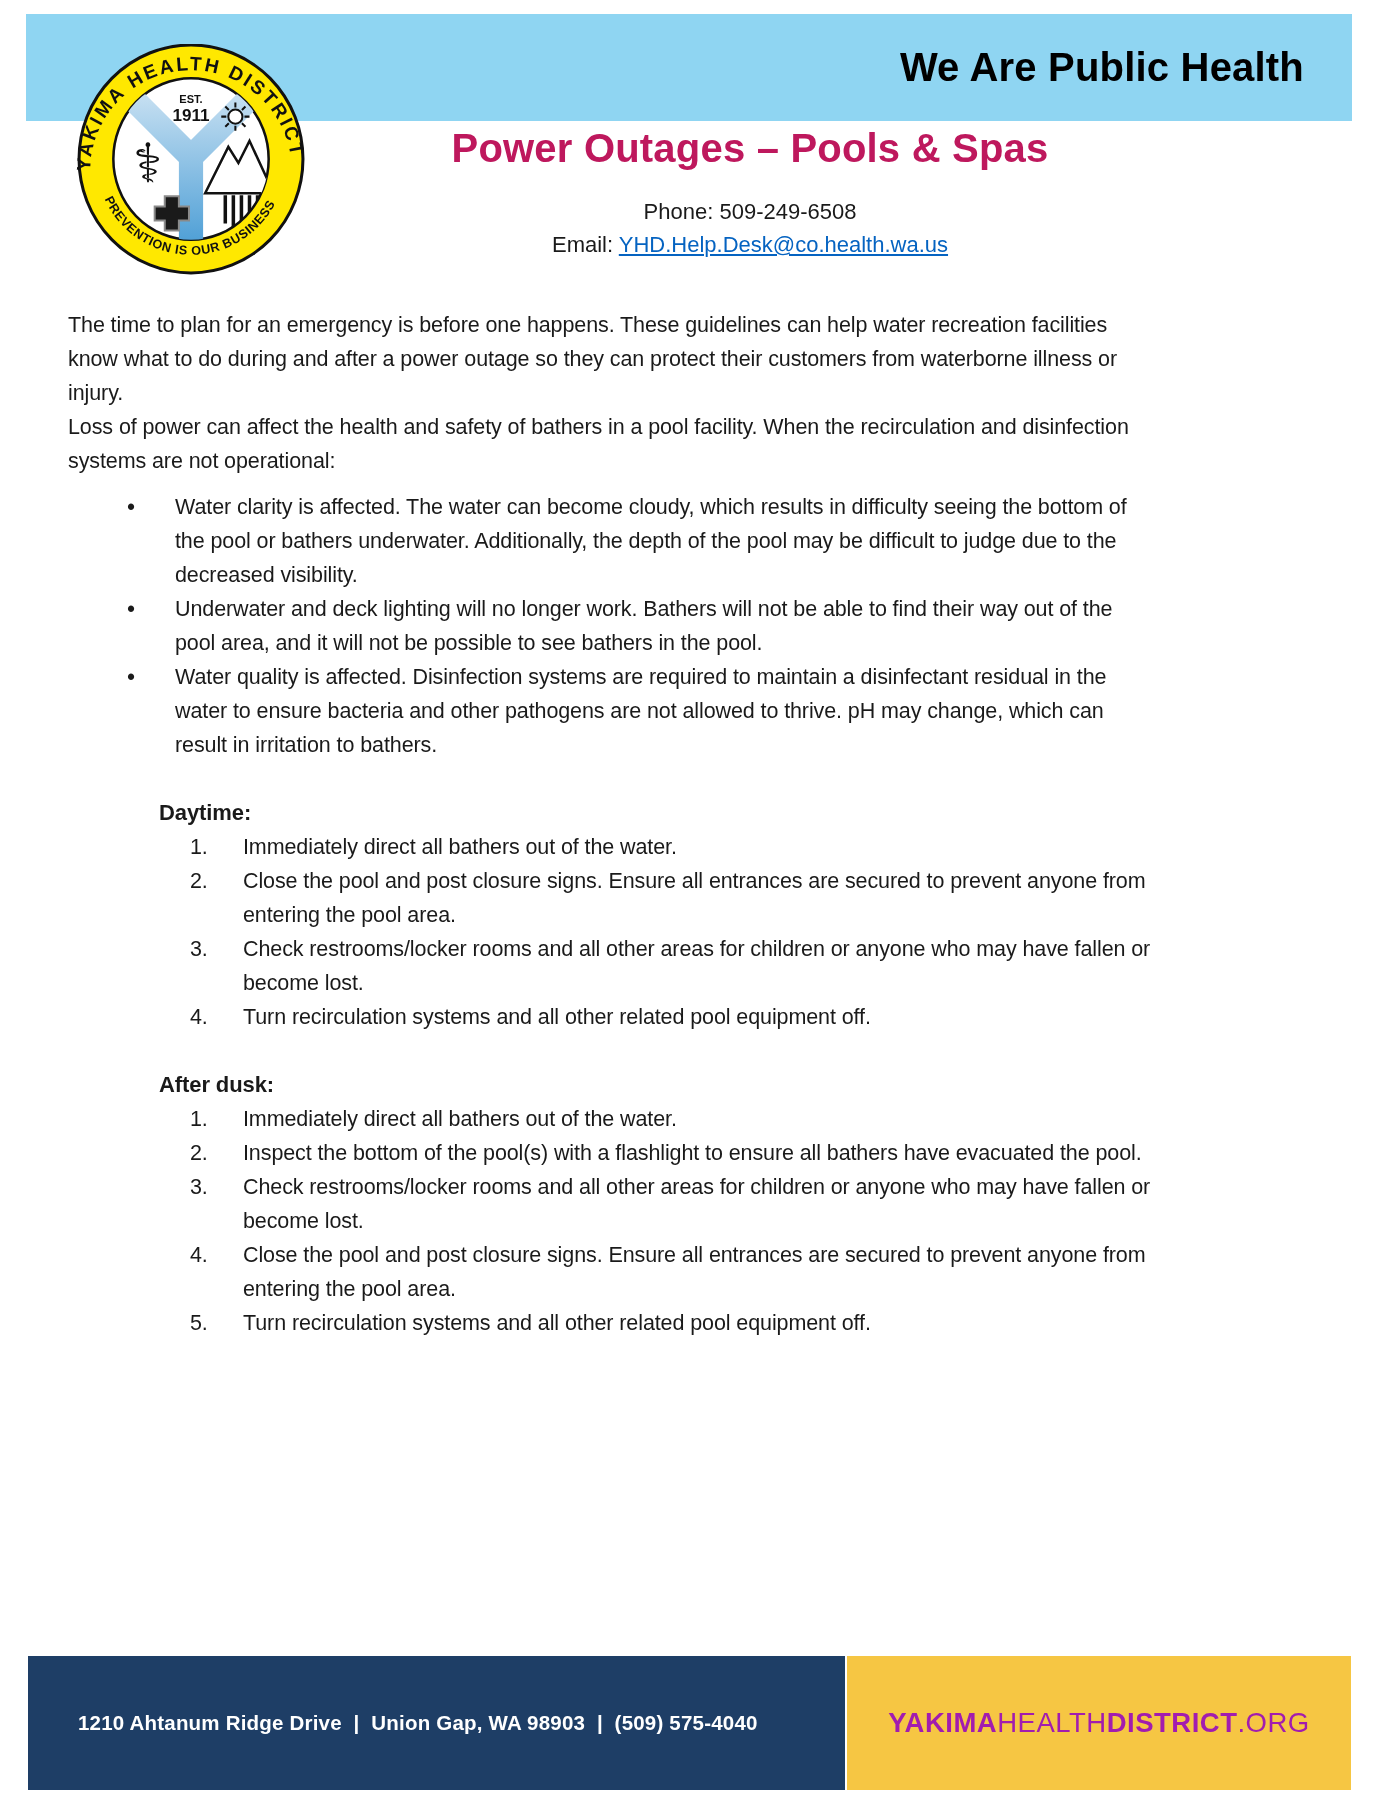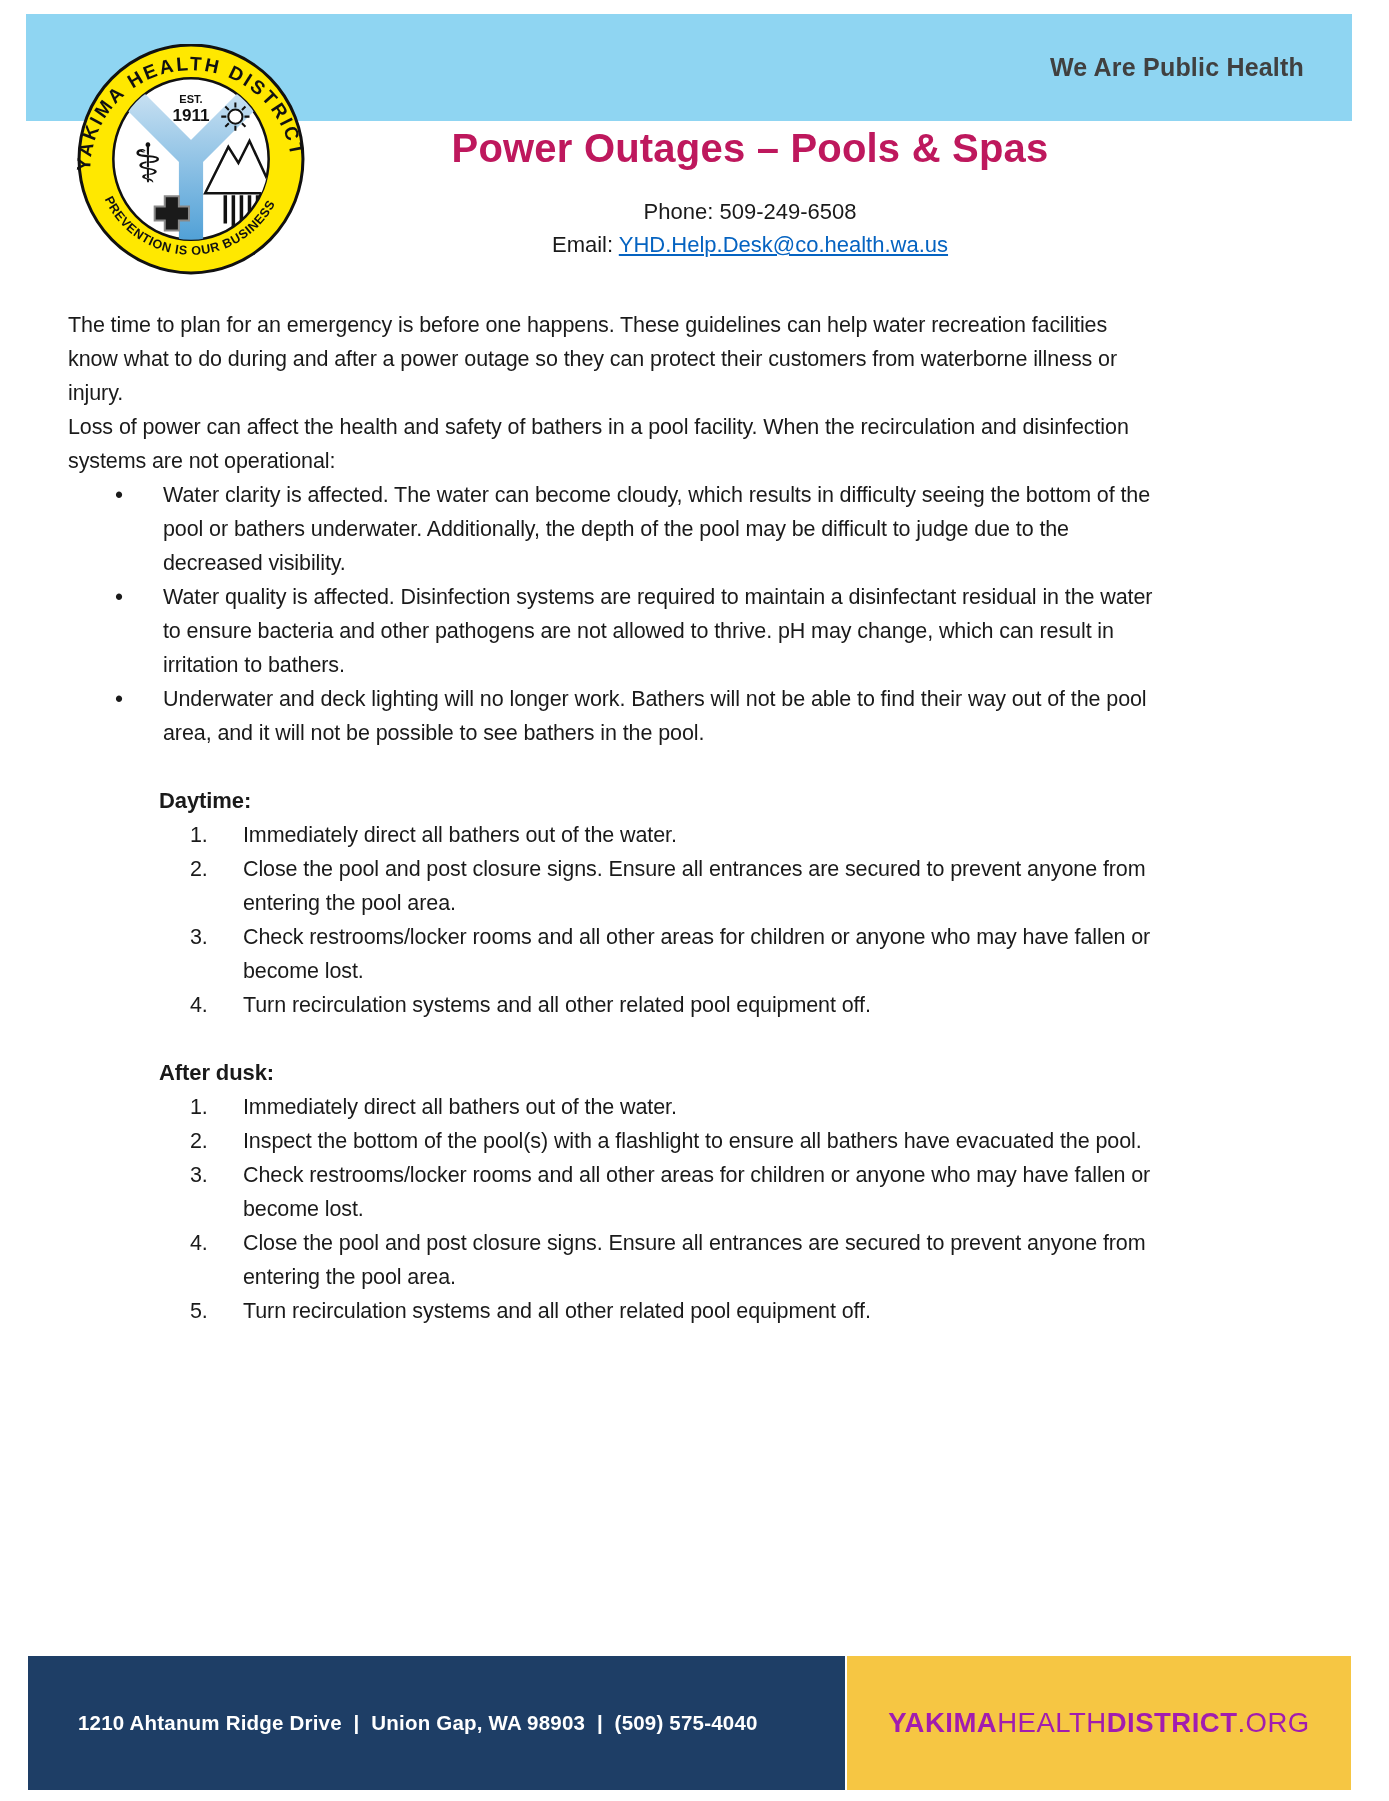--- a/index.html
+++ b/index.html
@@ -2,37 +2,37 @@
 <html><head>
 <meta charset="utf-8">
 <style>
   html,body{margin:0;padding:0;background:#ffffff;}
   .page{position:relative;width:1389px;height:1801px;background:#ffffff;overflow:hidden;
         font-family:"Liberation Sans",sans-serif;color:#1a1a1a;}
 
   
   .banner{position:absolute;top:14px;left:26px;width:1326px;height:107px;background:#8FD5F2;
           display:flex;align-items:center;justify-content:flex-end;padding-right:48px;box-sizing:border-box;}
-  .tagline{font-size:25px;font-weight:700;color:#404040;letter-spacing:.2px;}
+  .tagline{font-size:40px;font-weight:700;color:#000000;letter-spacing:.2px;}
 
   
   .logo{position:absolute;top:44px;left:74px;width:234px;height:232px;}
   .logo svg{width:100%;height:100%;display:block;}
 
   
   .header-text{position:absolute;top:126px;left:330px;width:840px;text-align:center;}
   .title{font-size:40px;font-weight:700;color:#be185d;margin:0 0 24px;letter-spacing:.2px;}
   .contact{font-size:22px;line-height:33px;color:#1a1a1a;}
   .email-link{color:#0563C1;text-decoration:underline;cursor:pointer;}
 
   
   .main{position:absolute;top:308px;left:68px;width:1085px;font-size:21.5px;line-height:34px;letter-spacing:-.1px;}
   .main p{margin:0;}
   .intro1{margin-bottom:26px;}
-  ul.bullets{list-style:none;margin:0;padding:0;}
+  ul.bullets{list-style:none;margin:12px;padding:0;}
   ul.bullets li{position:relative;padding-left:95px;}
   ul.bullets li::before{content:"\2022";position:absolute;left:47px;top:0;font-size:23px;}
   .responding{margin-top:58px;}
   .responding-heading{font-size:21.5px;font-weight:700;margin:0;line-height:34px;}
   .sub-heading{font-size:22px;font-weight:700;margin:34px 0 0 91px;line-height:34px;}
   ol.steps{list-style:none;counter-reset:step;margin:0;padding:0;}
   ol.steps li{counter-increment:step;position:relative;padding-left:175px;}
   ol.steps li::before{content:counter(step) ".";position:absolute;left:122px;top:0;}
 
   
@@ -104,22 +104,22 @@
       <a class="email-link" href="#">YHD.Help.Desk@co.health.wa.us</a>
     </div>
   </div>
 
   <div class="main">
     <p class="intro1">The time to plan for an emergency is before one happens. These guidelines can help water recreation facilities know what to do during and after a power outage so they can protect their customers from waterborne illness or injury.</p>
     <p>Loss of power can affect the health and safety of bathers in a pool facility. When the recirculation and disinfection systems are not operational:</p>
 
     <ul class="bullets">
         <li>Water clarity is affected. The water can become cloudy, which results in difficulty seeing the bottom of the pool or bathers underwater. Additionally, the depth of the pool may be difficult to judge due to the decreased visibility.</li>
+        <li>Underwater and deck lighting will no longer work. Bathers will not be able to find their way out of the pool area, and it will not be possible to see bathers in the pool.</li>
         <li>Water quality is affected. Disinfection systems are required to maintain a disinfectant residual in the water to ensure bacteria and other pathogens are not allowed to thrive. pH may change, which can result in irritation to bathers.</li>
-        <li>Underwater and deck lighting will no longer work. Bathers will not be able to find their way out of the pool area, and it will not be possible to see bathers in the pool.</li>
       </ul>
 
 
     <h4 class="sub-heading">Daytime:</h4>
     <ol class="steps">
         <li>Immediately direct all bathers out of the water.</li>
         <li>Close the pool and post closure signs. Ensure all entrances are secured to prevent anyone from entering the pool area.</li>
         <li>Check restrooms/locker rooms and all other areas for children or anyone who may have fallen or become lost.</li>
         <li>Turn recirculation systems and all other related pool equipment off.</li>
       </ol>

